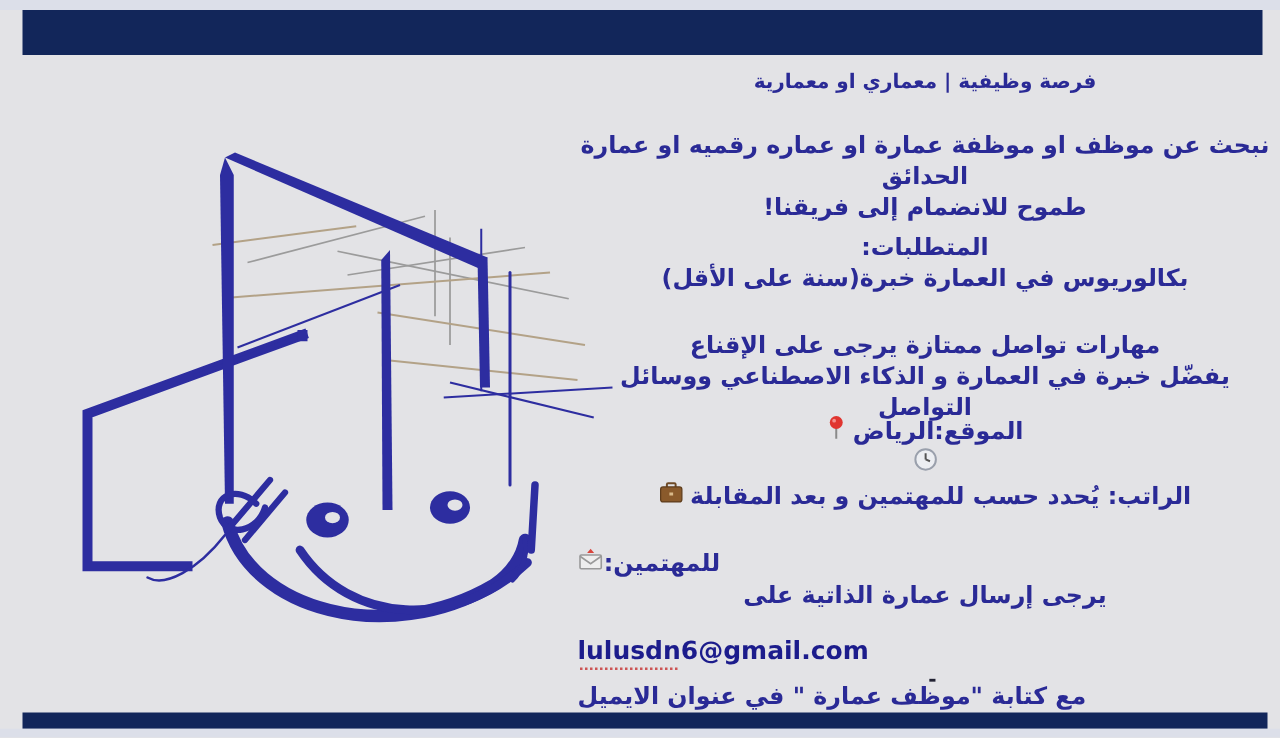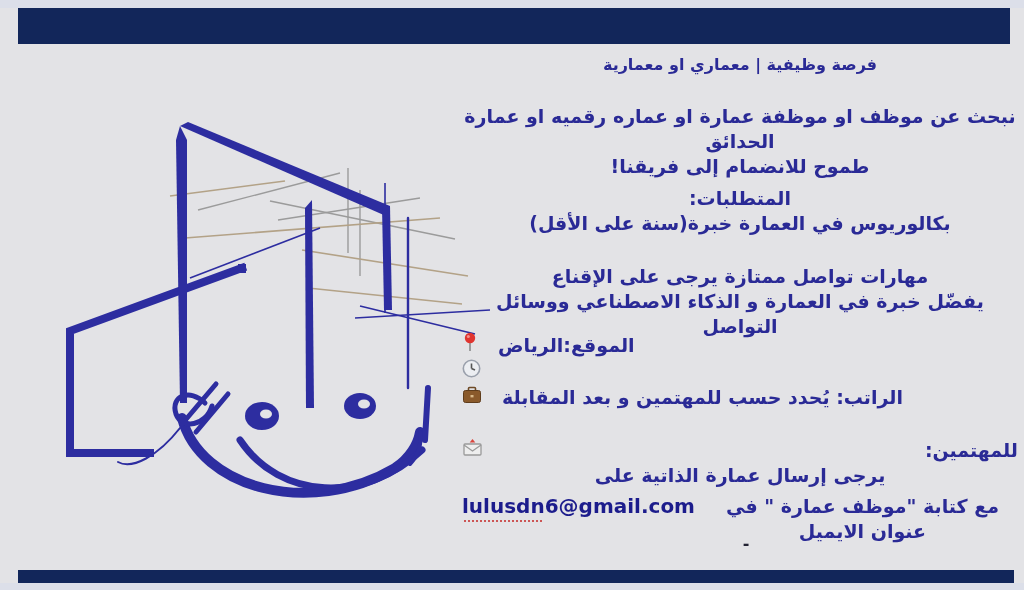--- a/index.html
+++ b/index.html
@@ -15,25 +15,25 @@
 
   .logo-wrap{position:absolute;left:30px;top:88px;width:470px;height:448px;}
 
   .content{position:absolute;left:462px;top:0;width:556px;text-align:center;color:#2a2a96;font-weight:bold;}
   .tblock{position:absolute;left:0;width:556px;line-height:25px;font-size:19px;}
   .t-title{top:52px;font-size:16px;}
   .t-intro{top:104px;}
   .t-req{top:186px;}
   .t-skills{top:264px;}
   .t-details{top:332px;}
-  .detail-row{display:flex;align-items:center;gap:20px;height:26px;}
+  .detail-row{display:flex;justify-content:center;align-items:center;gap:5px;height:26px;}
   .detail-row .txt{direction:rtl;}
   .t-contact{top:438px;}
-  .contact-head{display:flex;justify-content:space-between;align-items:center;gap:0;}
-  .email-line{display:flex;justify-content:center;align-items:baseline;gap:12px;margin-top:6px;}
+  .contact-head{display:flex;justify-content:flex-start;align-items:center;gap:0;}
+  .email-line{display:flex;justify-content:center;align-items:baseline;gap:12px;margin-top:19px;flex-direction:column;}
   .email{font-family:"DejaVu Sans", sans-serif;color:#1c1c8c;position:relative;font-size:20px;}
   .email .squiggle{position:absolute;left:2px;bottom:-3px;width:78px;border-bottom:2px dotted #cc5555;}
   .footer-dash{position:absolute;left:736px;top:534px;width:20px;text-align:center;color:#223;font-weight:bold;font-size:16px;}
   .ico{display:inline-block;vertical-align:middle;}
   [dir=rtl]{unicode-bidi:isolate;}
 </style>
 </head>
 <body>
 
 <div class="top-strip"></div>

